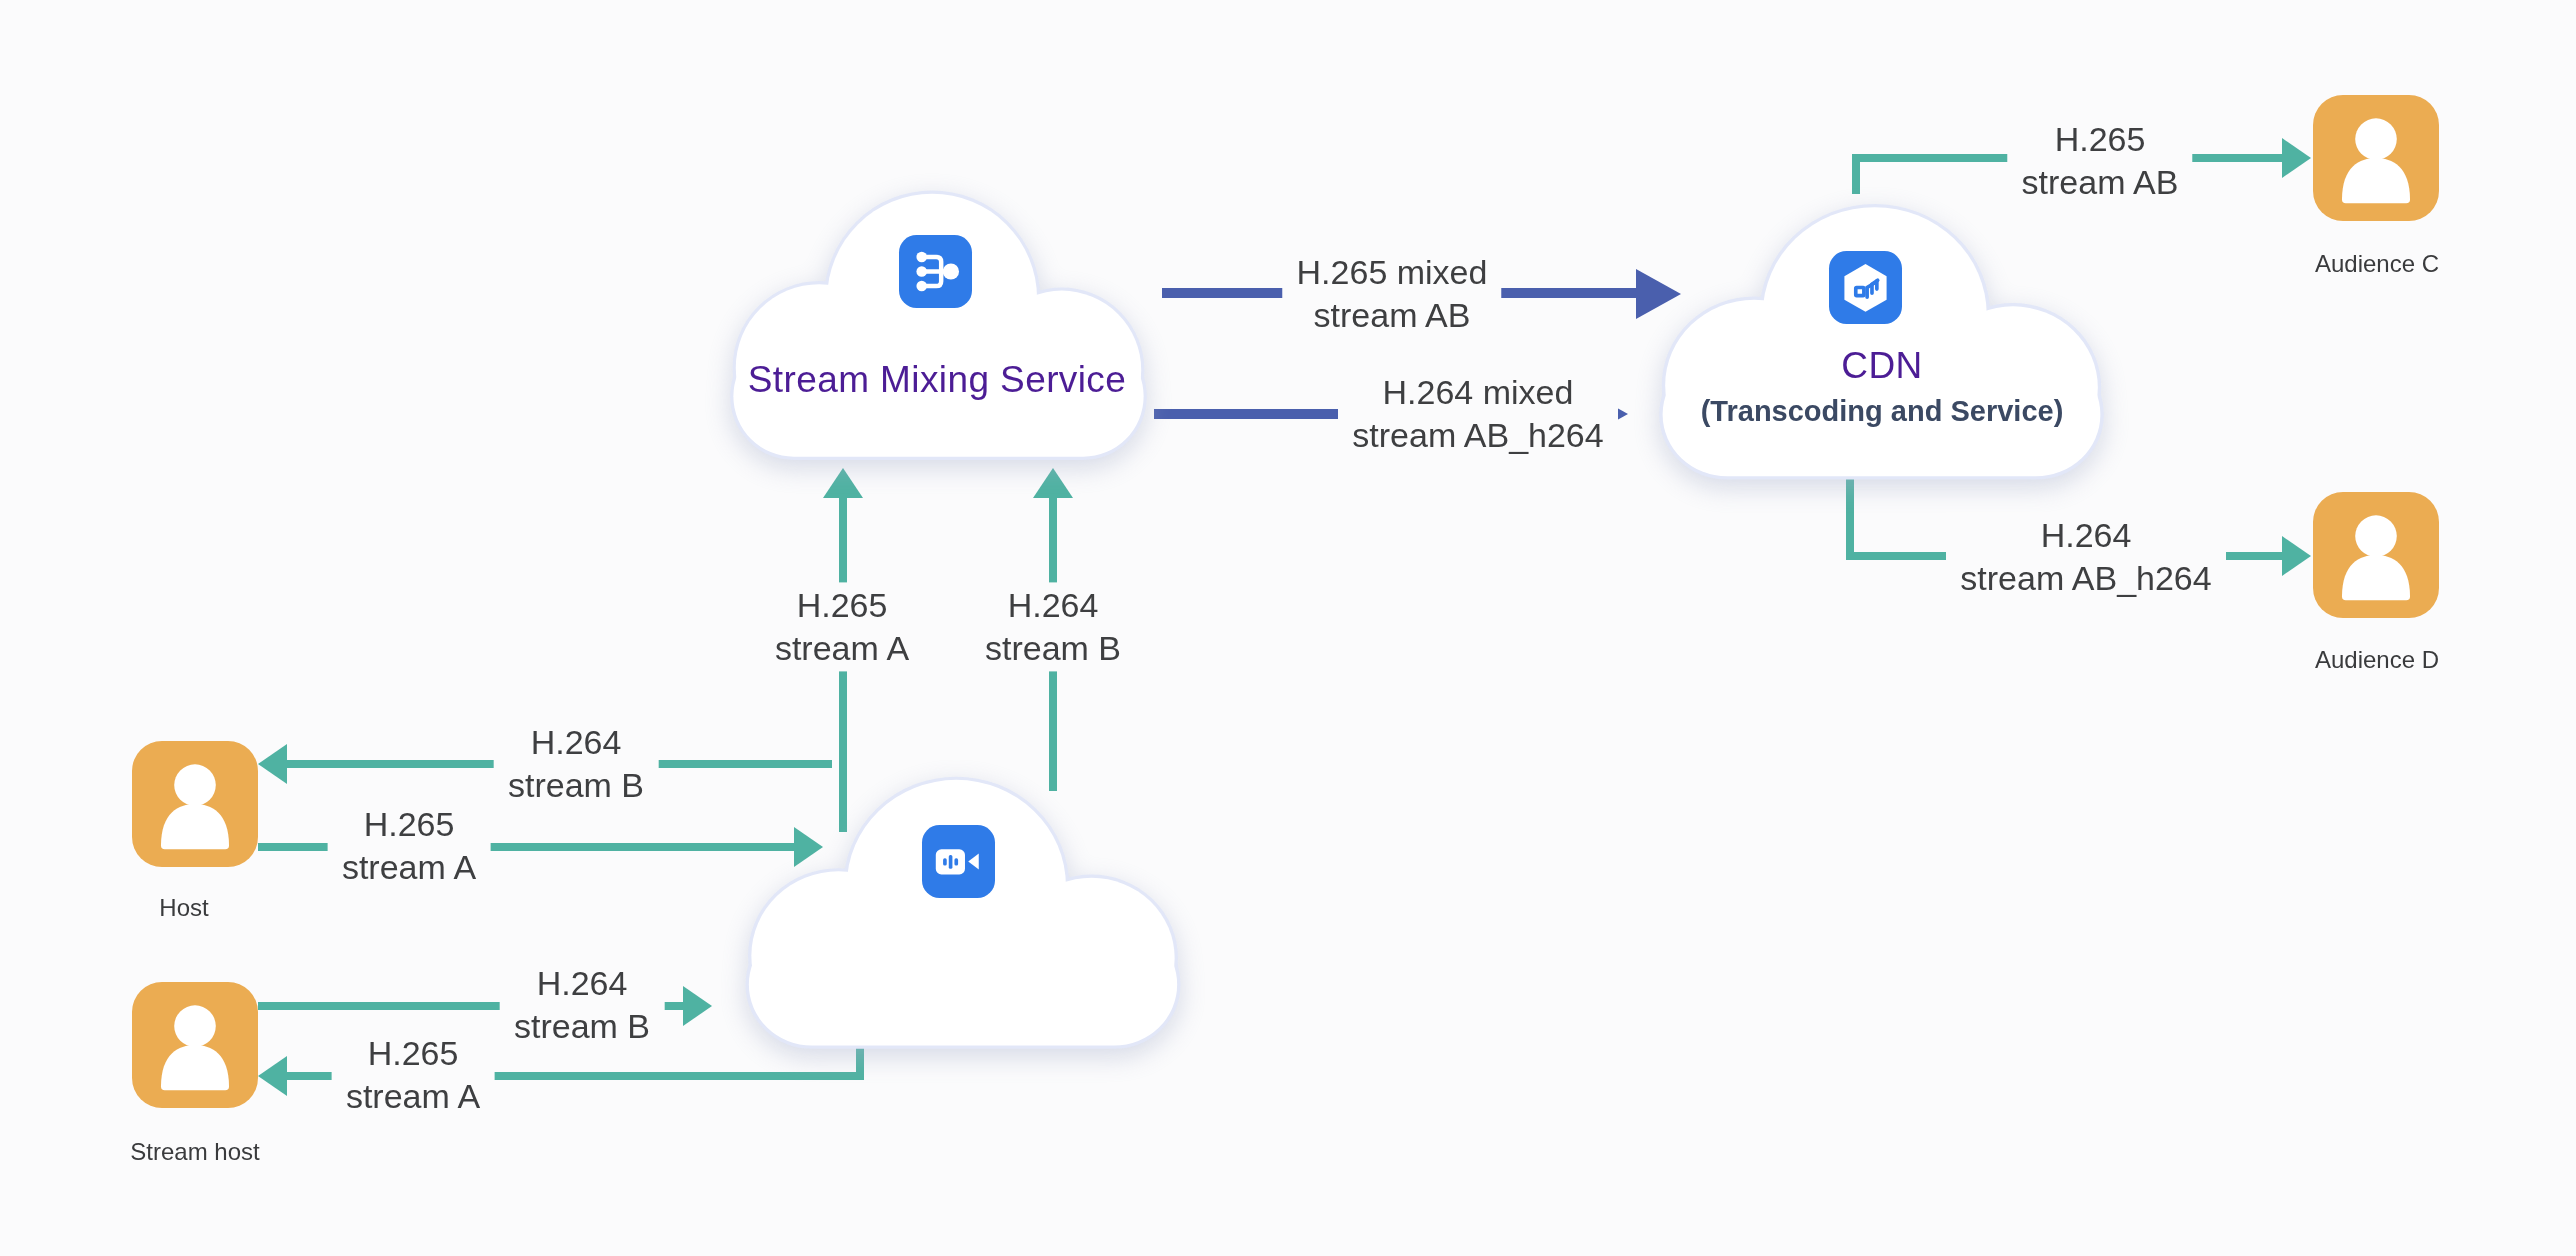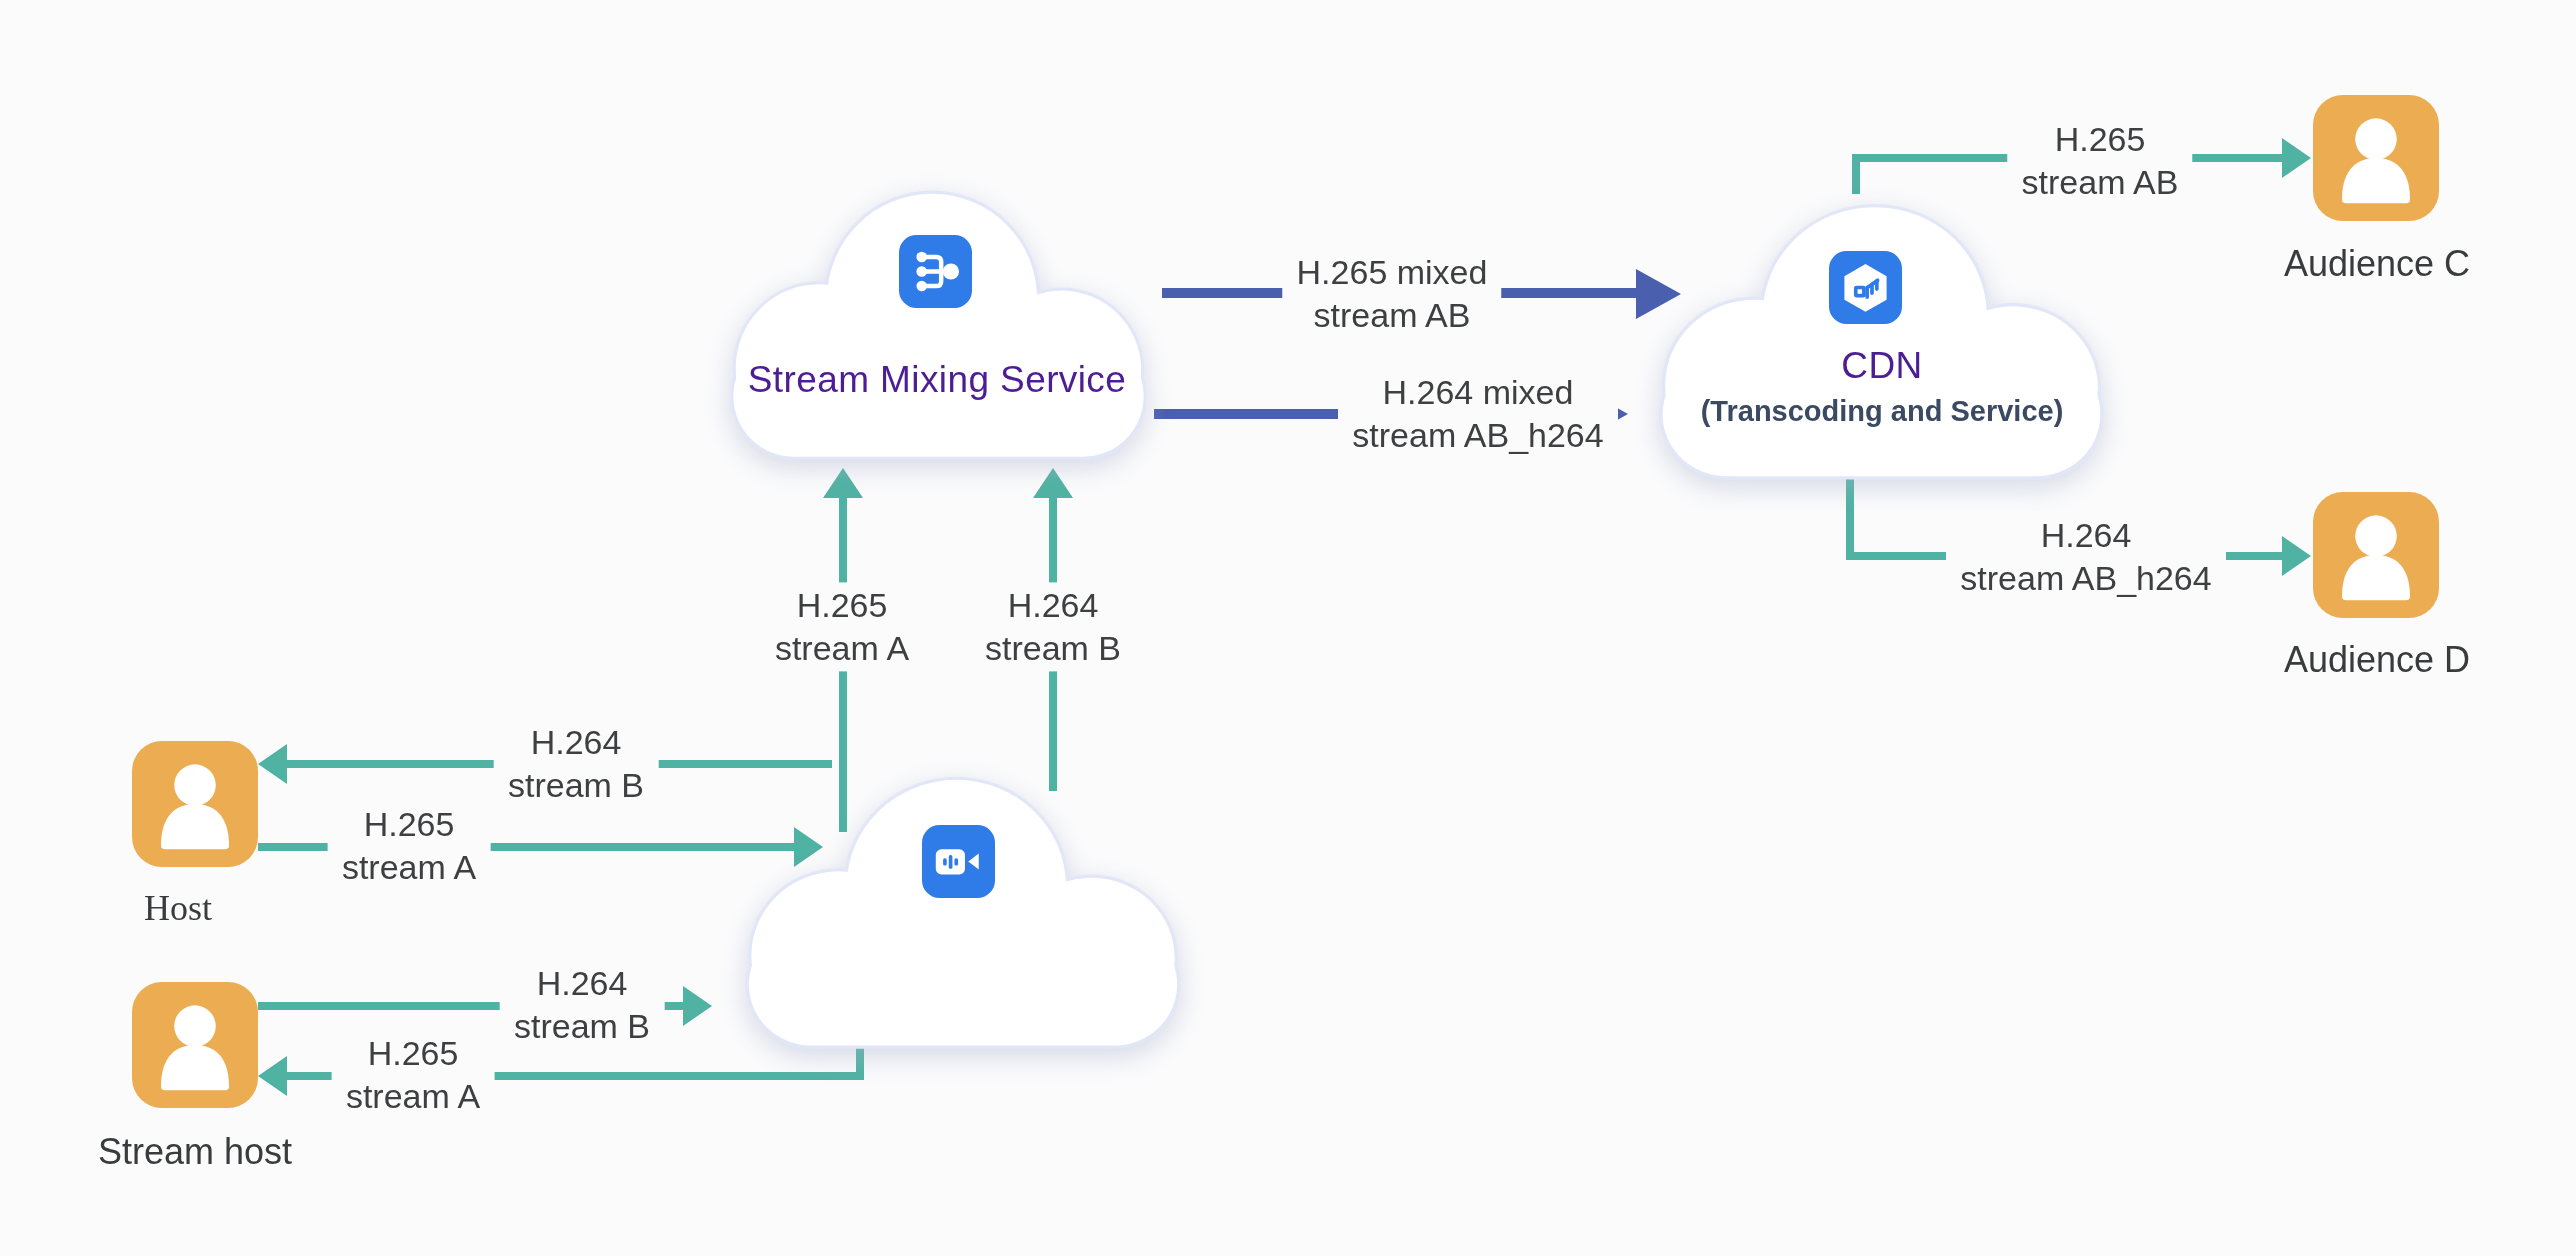--- a/index.html
+++ b/index.html
@@ -21,21 +21,21 @@
                white-space:nowrap;z-index:4;letter-spacing:0.4px;}
   .cloud-sub{position:absolute;transform:translate(-50%,-50%);color:#3B4963;font-size:29px;
              white-space:nowrap;z-index:4;font-weight:bold;}
   .cdn-b{font-weight:normal;font-size:37px;}
   .zego-t{color:#3A3B3D;font-size:37px;line-height:49px;text-align:center;letter-spacing:0.4px;}
 
   
   .node{position:absolute;width:126px;height:126px;border-radius:30px;background:#EBAC52;z-index:4;
         display:flex;align-items:center;justify-content:center;}
   .node svg{width:126px;height:126px;display:block;}
-  .node-label{position:absolute;transform:translate(-50%,-50%);font-size:36px;color:#3A3B3D;
+  .node-label{position:absolute;transform:translate(-50%,-50%);font-size:24px;color:#3A3B3D;
               white-space:nowrap;z-index:4;}
 
   
   .ln{position:absolute;background:#4FB2A2;z-index:1;}
   .ln.ind{background:#4A5FAD;}
   .ah{position:absolute;width:0;height:0;z-index:2;}
   .ah.right{border-top:20px solid transparent;border-bottom:20px solid transparent;border-left:29px solid #4FB2A2;}
   .ah.left {border-top:20px solid transparent;border-bottom:20px solid transparent;border-right:29px solid #4FB2A2;}
   .ah.up   {border-left:20px solid transparent;border-right:20px solid transparent;border-bottom:30px solid #4FB2A2;}
   .ah.ind-right{border-top:25px solid transparent;border-bottom:25px solid transparent;border-left:45px solid #4A5FAD;}
@@ -138,21 +138,21 @@
   <div class="cloud-title cdn-b" style="left:1882px;top:366px;">CDN</div>
   <div class="cloud-sub" style="left:1882px;top:411px;">(Transcoding and Service)</div>
 
 
   <div class="node" style="left:132px;top:741px;">
     <svg viewBox="0 0 100 100">
       <circle cx="50" cy="35" r="16.5" fill="#ffffff"></circle>
       <path d="M23 83 C23 57 37 50 50 50 C63 50 77 57 77 83 C77 85 76 86 74 86 L26 86 C24 86 23 85 23 83 Z" fill="#ffffff"></path>
     </svg>
   </div>
-  <div class="node-label" style="left:178px;top:908px;font-family:Liberation Serif, serif;">Host</div>
+  <div class="node-label" style="left:184px;top:908px;">Host</div>
 
   <div class="node" style="left:132px;top:982px;">
     <svg viewBox="0 0 100 100">
       <circle cx="50" cy="35" r="16.5" fill="#ffffff"></circle>
       <path d="M23 83 C23 57 37 50 50 50 C63 50 77 57 77 83 C77 85 76 86 74 86 L26 86 C24 86 23 85 23 83 Z" fill="#ffffff"></path>
     </svg>
   </div>
   <div class="node-label" style="left:195px;top:1152px;">Stream host</div>
 
   <div class="node" style="left:2313px;top:95px;">

